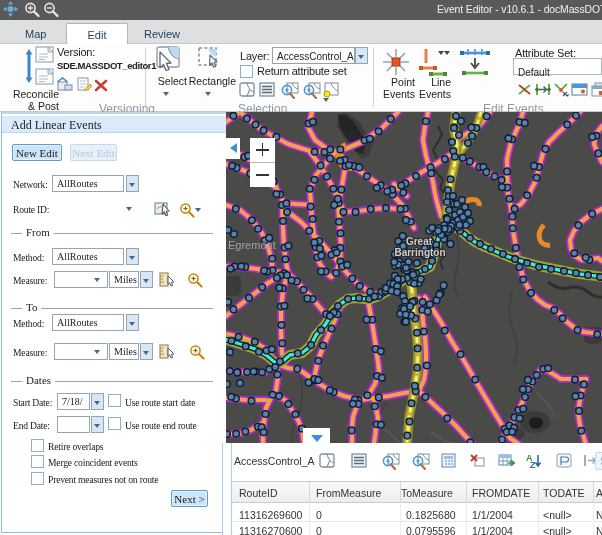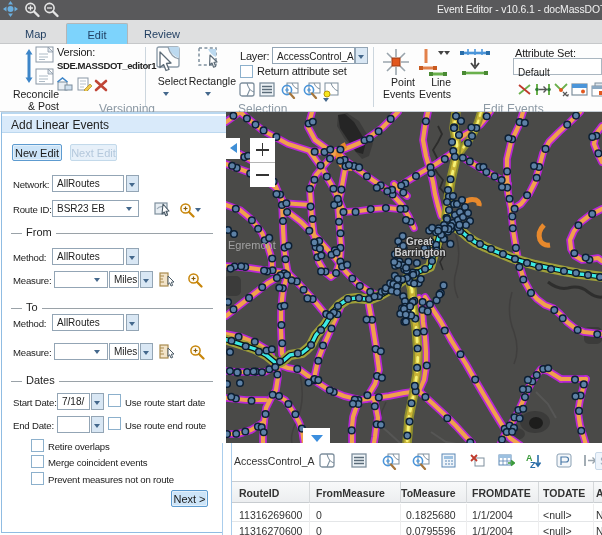--- a/index.html
+++ b/index.html
@@ -1,47 +1,47 @@
 <!DOCTYPE html>
 <html><head><meta charset="utf-8"><style>
 * { margin:0; padding:0; box-sizing:border-box; }
 html,body { width:602px; height:535px; overflow:hidden; }
 #app { position:relative; width:602px; height:535px; font-family:"Liberation Sans",sans-serif; background:#fff; overflow:hidden; opacity:.999; }
 .abs { position:absolute; }
 #titlebar { left:0; top:0; width:602px; height:20px; background:#59595b; }
 #titlebar .ttl { position:absolute; left:437px; top:4px; font-size:10.4px; letter-spacing:-0.1px; color:#f2f2f2; white-space:nowrap; }
 #tabbar { left:0; top:20px; width:602px; height:24px; background:#dedfe0; border-bottom:1px solid #c6c8ca; }
 .tab { position:absolute; top:8px; font-size:11px; color:#1e3c5f; }
-#tab-edit { position:absolute; left:66px; top:3px; width:62px; height:22px; background:#7dd3fc; border:1px solid #b3b6b8; border-bottom:none; border-radius:2px 2px 0 0; text-align:center; padding-top:5px; font-size:11px; color:#1e3c5f; }
+#tab-edit { position:absolute; left:66px; top:3px; width:62px; height:22px; background:#ffffff; border:1px solid #b3b6b8; border-bottom:none; border-radius:2px 2px 0 0; text-align:center; padding-top:5px; font-size:11px; color:#1e3c5f; }
 #ribbon { left:0; top:44px; width:602px; height:68px; background:#fdfdfd; border-bottom:1px solid #c3cbd2; }
 .gsep { position:absolute; top:3px; height:60px; width:1px; background:#ccd6de; }
 .glabel { position:absolute; top:58px; font-size:12px; color:#8d9aa5; }
 .rlbl { position:absolute; font-size:11px; letter-spacing:-0.2px; color:#222; white-space:nowrap; }
 .rlbl2 { position:absolute; font-size:10.5px; line-height:11.5px; color:#222; white-space:nowrap; text-align:right; }
 .combo { position:absolute; background:#fff; border:1px solid #93a5b5; font-size:10px; color:#222; padding:2px 0 0 4px; }
 .arrbtn { position:absolute; background:#d9e7f4; border:1px solid #93a5b5; }
 .arrbtn:after, .arr { content:""; position:absolute; left:50%; top:50%; margin:-1px 0 0 -3.5px; border:3.5px solid transparent; border-top:4px solid #44688c; }
 .cbx { position:absolute; width:13px; height:13px; background:#fff; border:1px solid #8cb0cc; }
-#panel { left:1px; top:112px; width:248px; height:421px; background:#fff; border:1px solid #90bce2; border-top:2px solid #b9d7ef; }
+#panel { left:1px; top:112px; width:248px; height:421px; background:#fff; border:1px solid #90bce2; border-top:2px solid #b9d7ef;font-family:Liberation Serif, serif; }
 #phead { position:absolute; left:0; top:2px; width:100%; height:17px; background:#d9eafa; border-bottom:1px solid #bcd8ef; }
 #phead span { position:absolute; left:9px; top:2px; font-size:12px; color:#222; }
 #panel .rlbl { font-size:9.6px; letter-spacing:-0.2px; }
 #phead .x { position:absolute; left:auto; right:7px; top:2px; font-size:12px; color:#555; }
 .btn { position:absolute; background:#cce4f8; border:1px solid #5d9bd0; box-shadow:inset 0 0 0 1px #e4f0fa; border-radius:2px; font-size:11px; white-space:nowrap; color:#1a1a1a; text-align:center; padding-top:2px; }
 .btn.dis { background:#e7f0f9; border-color:#c3d9ea; color:#b4c8dc; }
 .leg { position:absolute; left:9px; width:202px; border-top:1px solid #9aa2a8; }
 .leg span { position:absolute; left:11px; top:-8px; background:#fff; padding:0 4px; font-size:11px; color:#222; }
 #mapwrap { left:226px; top:112px; width:376px; height:331px; background:#4a4a48; }
 .mapbtn { position:absolute; background:#fff; border:1px solid #ccc; text-align:center; }
 #tbl { left:222px; top:443px; width:380px; height:92px; background:#fff; border-left:1px solid #aacdec; }
 #tbl .lline { position:absolute; left:8px; top:0; width:1px; height:92px; background:#aacdec; }
 #tbl .tname { position:absolute; left:11px; top:12px; font-size:10.5px; color:#333; }
 .ticon { position:absolute; top:10px; }
 #thead { position:absolute; left:9px; top:38px; width:371px; height:22px; background:linear-gradient(#f8f9fa,#eceef0); border-top:1px solid #c8ccd0; border-bottom:1px solid #c8ccd0; }
-.th { position:absolute; top:5px; font-size:10.5px; font-weight:bold; color:#333; }
+.th { position:absolute; top:5px; font-size:10.5px; font-weight:normal; color:#333; }
 .tv { position:absolute; top:0; width:1px; height:21px; background:#d5d8da; }
 .td { position:absolute; font-size:10.5px; color:#333; white-space:nowrap; }
 .rowline { position:absolute; left:9px; width:371px; height:1px; background:#e4e6e8; }
 .colline { position:absolute; width:1px; background:#ededee; }
 </style></head>
 <body>
 <div id="app">
 <div id="titlebar" class="abs">
   <span style="position:absolute;left:2px;top:0"><svg width="17" height="18" viewBox="0 0 17 18">
           <circle cx="8.5" cy="9" r="3" fill="#6aaede"></circle>
@@ -210,21 +210,20 @@
   <div id="phead">
         <span>Add Linear Events</span>
         <span class="x">✕</span>
       </div>
   <div class="btn" style="left:10px;top:30px;width:50px;height:17px">New Edit</div>
   <div class="btn dis" style="left:68px;top:30px;width:47px;height:17px">Next Edit</div>
   <span class="rlbl" style="left:11px;top:65px">Network:</span>
   <div class="combo" style="left:50px;top:61px;width:72px;height:17px">AllRoutes</div>
   <div class="arrbtn" style="left:124px;top:61px;width:13px;height:17px"></div>
   <span class="rlbl" style="left:11px;top:90px">Route ID:</span>
-  <div class="combo" style="left:50px;top:86px;width:87px;height:17px">BSR23 EB</div>
   <div class="arr" style="left:127px;top:94px"></div>
   <span style="position:absolute;left:152px;top:86px"><svg width="18" height="17" viewBox="0 0 18 17">
           <rect x="1" y="3" width="12" height="11" fill="#e8eef3" stroke="#7e8f9d" stroke-width="1.2"></rect>
           <path d="M3 9 Q6 5 12 8" fill="none" stroke="#9aa8b4" stroke-width="1.2"></path>
 <path d="M9 4 L15 11 L12 11.3 L13.6 15 L11.8 15.7 L10.3 12 L8 14 Z" fill="#fff" stroke="#4a5a66" stroke-width="1.1" stroke-linejoin="round"></path>
         </svg></span>
   <span style="position:absolute;left:177px;top:88px"><svg width="16" height="16" viewBox="0 0 16 16">
           <circle cx="6.5" cy="6.5" r="4.6" fill="#fdf6e3" fill-opacity=".3" stroke="#c8860a" stroke-width="1.5"></circle>
           <path d="M4.5 6.5 h4 M6.5 4.5 v4" stroke="#8a5c06" stroke-width="1.2"></path>
           <path d="M10 10 L14.5 14.5" stroke="#c8860a" stroke-width="2.2" stroke-linecap="round"></path>

